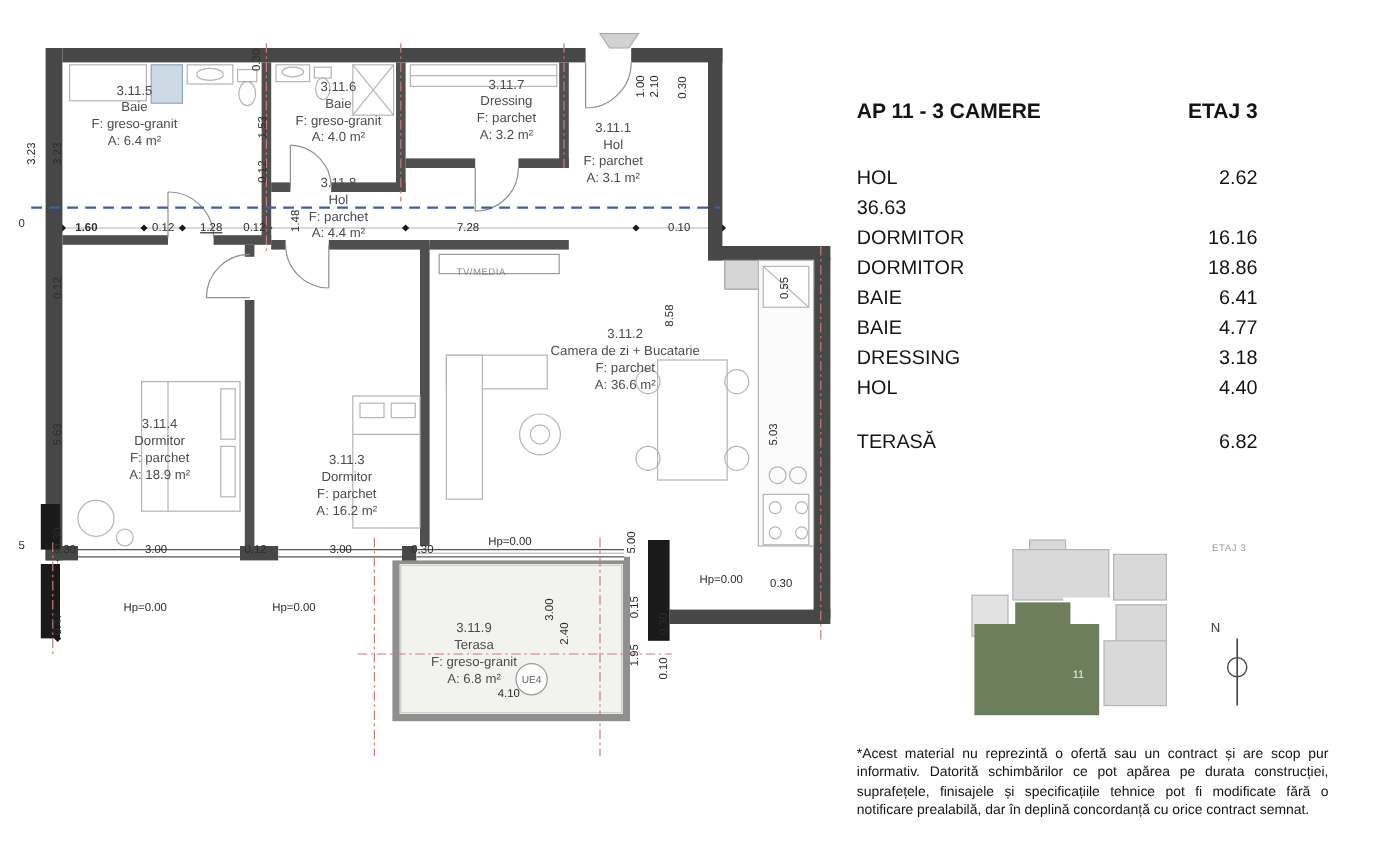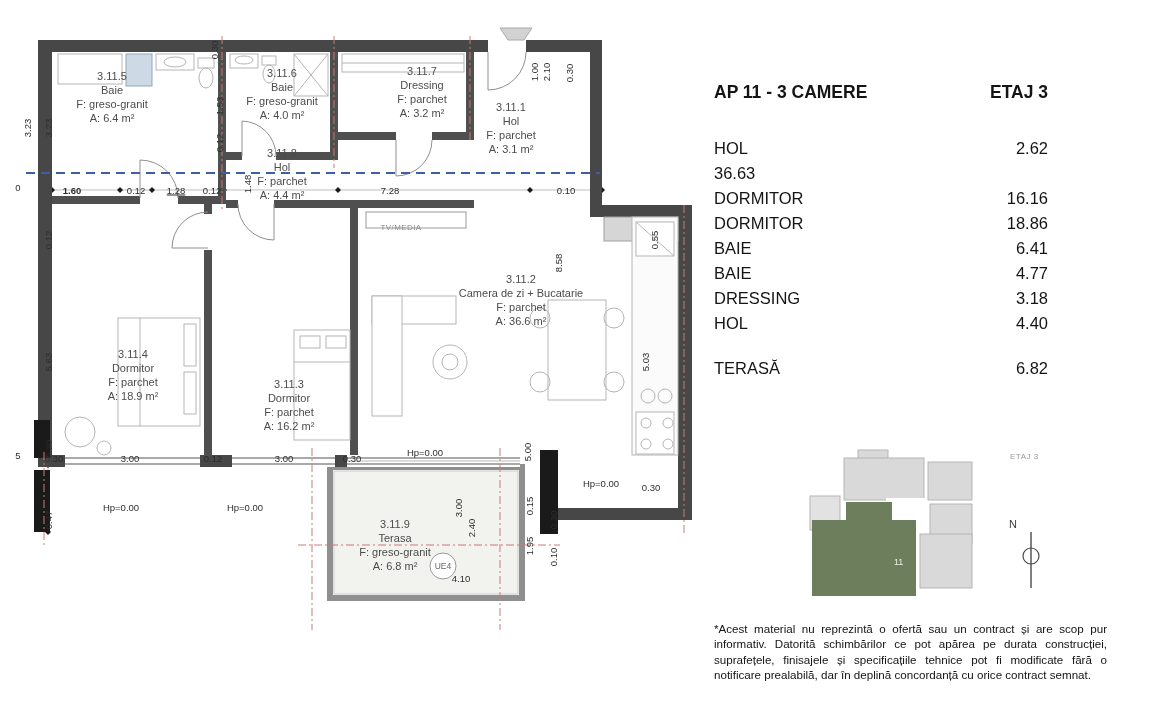--- a/index.html
+++ b/index.html
@@ -310,21 +310,21 @@
         <span class="dim rot" style="left: 558px; top: 263px;">8.58</span>
         <span class="dim rot" style="left: 654px; top: 240px;">0.55</span>
         <span class="dim rot" style="left: 645px; top: 362px;">5.03</span>
         <span class="dim" style="left: 651px; top: 487px;">0.30</span>
         <span class="dim rot" style="left: 553px; top: 520px;">0.30</span>
         <span class="dim rot" style="left: 553px; top: 557px;">0.10</span>
         <span class="dim rot" style="left: 458px; top: 508px;">3.00</span>
         <span class="dim rot" style="left: 471px; top: 528px;">2.40</span>
         <span class="dim rot" style="left: 529px; top: 506px;">0.15</span>
         <span class="dim rot" style="left: 529px; top: 546px;">1.95</span>
-        <span class="dim" style="left: 424px; top: 578px; margin-left: 37px;">4.10</span>
+        <span class="dim" style="left: 424px; top: 578px;">4.10</span>
         <span class="dim" style="left: 425px; top: 452px;">Hp=0.00</span>
         <span class="dim" style="left: 121px; top: 507px;">Hp=0.00</span>
         <span class="dim" style="left: 245px; top: 507px;">Hp=0.00</span>
         <span class="dim" style="left: 601px; top: 483px;">Hp=0.00</span>
       </div>
   </div>
 
   <aside class="panel">
     <div class="panel-head">
       <span>AP 11 - 3 CAMERE</span>

